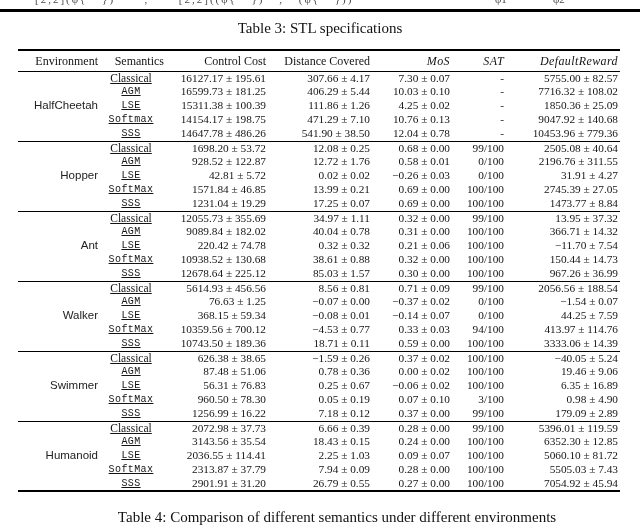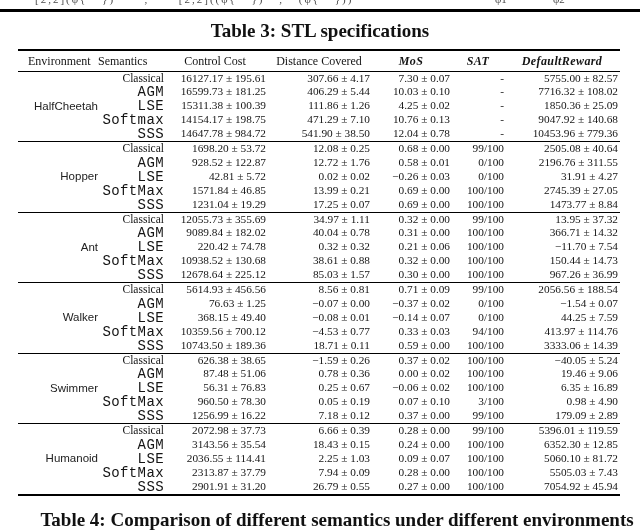--- a/index.html
+++ b/index.html
@@ -25,21 +25,21 @@
   .frag-right-a { left:495px; }
   .frag-right-b { left:553px; }
 
   .page-rule {
     position:absolute; top:9px; left:0; width:640px; height:3px;
     background:#000;
   }
 
   .caption {
     position:absolute; left:0; width:640px; text-align:center;
-    font-size:19px; color:#111;font-weight:bold;
+    font-size:15px; color:#111;
   }
   .caption-top { top:20px; }
   .caption-bottom { top:509px;padding-left:17px; }
 
   table.results {
     position:absolute; top:49px; left:18px;
     width:602px;
     border-collapse:collapse; table-layout:fixed;
     border-top:2.5px solid #000;
     border-bottom:2.5px solid #000;
@@ -52,38 +52,38 @@
   col.c-mos { width:80px; }
   col.c-sat { width:54px; }
   col.c-dr  { width:114px; }
 
   thead { border-bottom:1.4px solid #000; }
   thead tr { height:21px; }
   th {
     font-weight:normal; font-size:12px; padding:0; line-height:1;
     white-space:nowrap;
   }
-  th.h-left  { text-align:left; }
-  th.h-right { padding-right:2px; }
+  th.h-left  { text-align:right; }
+  th.h-right { text-align:right; padding-right:2px; }
   th.h-env   { padding-left:10px; }
-  th.mi { font-style:italic; letter-spacing:0.4px;font-weight:bold; }
+  th.mi { font-style:italic; letter-spacing:0.4px; }
 
   tbody.group { border-top:1.4px solid #000; }
   tbody.group tr { height:14px; }
   td { padding:0; line-height:1; white-space:nowrap; }
 
   td.env {
     font-family:"Liberation Sans", sans-serif;
     font-size:11.5px; text-align:right; padding-left:10px;
     vertical-align:middle; color:#222;
   }
-  td.sem { text-align:right; font-size:11.5px; }
+  td.sem { text-align:center; font-size:11.5px;text-decoration:underline; }
   td.sem.mono {
     font-family:"Liberation Mono", monospace;
-    font-size:14px; letter-spacing:0.4px;
+    font-size:10px; letter-spacing:0.4px;
   }
   td.num { text-align:right; padding-right:2px; font-size:11.3px; }
 </style>
 </head>
 <body>
 
 <div class="cut-row">
   <span class="frag frag-left">[2,2](φ{ })  ,  [2,2]((φ{ }) , (φ{ }))</span>
   <span class="frag frag-right-a">φ1</span>
   <span class="frag frag-right-b">φ2</span>
@@ -143,21 +143,21 @@
       <tr>
         <td class="sem mono">Softmax</td>
         <td class="num">14154.17 ± 198.75</td>
         <td class="num">471.29 ± 7.10</td>
         <td class="num">10.76 ± 0.13</td>
         <td class="num">-</td>
         <td class="num">9047.92 ± 140.68</td>
       </tr>
       <tr>
         <td class="sem mono">SSS</td>
-        <td class="num">14647.78 ± 984.72</td>
+        <td class="num">14647.78 ± 486.26</td>
         <td class="num">541.90 ± 38.50</td>
         <td class="num">12.04 ± 0.78</td>
         <td class="num">-</td>
         <td class="num">10453.96 ± 779.36</td>
       </tr>
     </tbody>
     <tbody class="group">
       <tr>
         <td rowspan="5" class="env">Hopper</td>
         <td class="sem">Classical</td>
@@ -256,21 +256,21 @@
       <tr>
         <td class="sem mono">AGM</td>
         <td class="num">76.63 ± 1.25</td>
         <td class="num">−0.07 ± 0.00</td>
         <td class="num">−0.37 ± 0.02</td>
         <td class="num">0/100</td>
         <td class="num">−1.54 ± 0.07</td>
       </tr>
       <tr>
         <td class="sem mono">LSE</td>
-        <td class="num">368.15 ± 49.40</td>
+        <td class="num">368.15 ± 59.34</td>
         <td class="num">−0.08 ± 0.01</td>
         <td class="num">−0.14 ± 0.07</td>
         <td class="num">0/100</td>
         <td class="num">44.25 ± 7.59</td>
       </tr>
       <tr>
         <td class="sem mono">SoftMax</td>
         <td class="num">10359.56 ± 700.12</td>
         <td class="num">−4.53 ± 0.77</td>
         <td class="num">0.33 ± 0.03</td>

